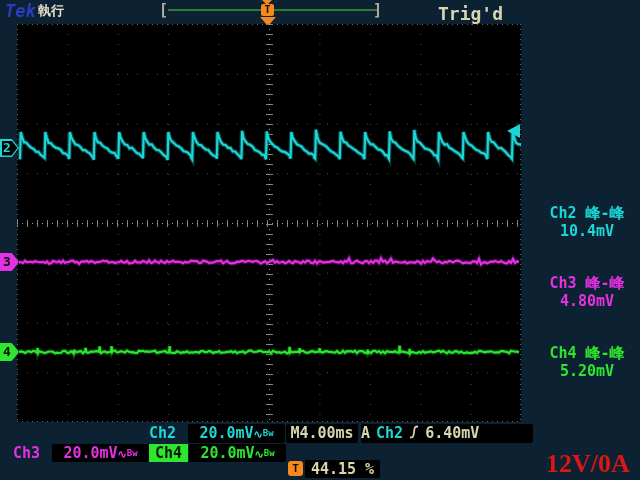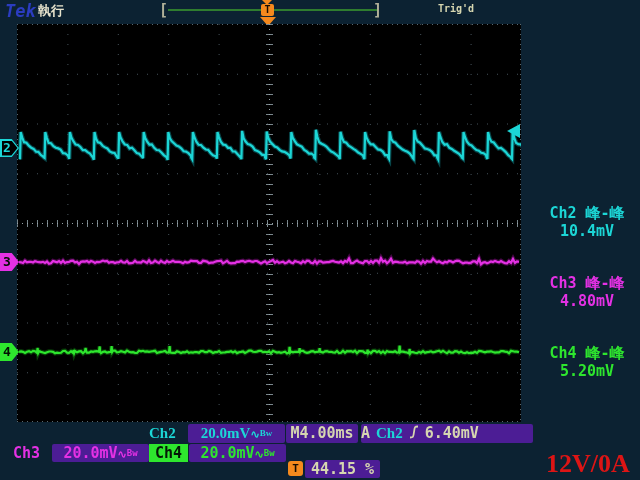--- a/index.html
+++ b/index.html
@@ -5,21 +5,21 @@
   html,body{margin:0;padding:0;}
   body{
     width:640px;height:480px;position:relative;overflow:hidden;
     background:#0c2232;
     font-family:"DejaVu Sans Mono","Liberation Mono",monospace;
   }
   .abs{position:absolute;}
   
   .brand{left:5px;top:1px;font-size:17px;font-weight:bold;font-style:italic;color:#2b3cc0;}
   .run-status{left:38px;top:2px;font-size:13px;color:#e6e2cc;font-weight:bold;}
-  .trigd{left:438px;top:3px;font-size:10px;font-weight:bold;color:#d6d6b0;}
+  .trigd{left:438px;top:3px;font-size:18px;font-weight:bold;color:#d6d6b0;}
   
   .prev-bracket{top:1px;font-size:15px;color:#b0b098;font-weight:bold;}
   .prev-line{left:168px;top:9px;width:209px;height:2px;background:#2f7d2f;}
   .prev-notch{left:262px;top:0;width:0;height:0;border-left:5px solid transparent;border-right:5px solid transparent;border-top:5px solid #f5891d;}
   .prev-flag{left:261px;top:4px;width:13px;height:12px;background:#f5891d;border-radius:2px;
     color:#1a0d00;font-size:10px;font-weight:bold;text-align:center;line-height:12px;}
   
   .trig-arrow{left:260px;top:17px;width:0;height:0;border-left:8px solid transparent;border-right:8px solid transparent;border-top:9px solid #f5891d;}
   .trig-badge{left:257px;top:26px;width:21px;height:19px;background:#f5891d;border-radius:4px;
     color:#1a0d00;font-size:15px;font-weight:bold;text-align:center;line-height:19px;}
@@ -38,22 +38,22 @@
   .mark3.solid,.mark4.solid{}
   
   .trig-level{left:507px;top:124px;width:0;height:0;border-top:7px solid transparent;border-bottom:7px solid transparent;border-right:13px solid #1cd6d6;}
   
   .meas{left:536px;width:102px;text-align:center;font-size:15px;font-weight:bold;line-height:18px;}
   .meas.m2{top:204px;color:#1cd6d6;}
   .meas.m3{top:274px;color:#e431e4;}
   .meas.m4{top:344px;color:#2ee62e;}
   
   .rlabel{font-size:15px;font-weight:bold;line-height:19px;}
-  .rbox{background:#4c1d95;border-radius:2px;font-size:15px;font-weight:bold;line-height:19px;text-align:center;}
-  .c-cy{color:#1cd6d6;font-family:Liberation Serif, serif;} .c-mg{color:#e431e4;} .c-gr{color:#2ee62e;} .c-tan{color:#d6d6b0;}
+  .rbox{background:#000000;border-radius:2px;font-size:15px;font-weight:bold;line-height:19px;text-align:center;}
+  .c-cy{color:#1cd6d6;} .c-mg{color:#e431e4;} .c-gr{color:#2ee62e;} .c-tan{color:#d6d6b0;}
   .ac{font-size:11px;} .bw{font-size:9px;vertical-align:2px;}
   .r1{top:424px;height:19px;}
   .r2{top:444px;height:18px;line-height:18px;text-align:center;}
   .r3{top:460px;height:18px;line-height:18px;}
   .ch4tag{left:149px;width:39px;background:#2ee62e;color:#041806;border-radius:0;text-align:center;}
   .tpos-icon{left:288px;top:461px;width:15px;height:15px;background:#f5891d;border-radius:3px;
     color:#1a0d00;font-size:11px;font-weight:bold;text-align:center;line-height:15px;}
   .trigbox{left:361px;width:172px;text-align:left;box-sizing:border-box;}
   .trigbox span{margin-right:6px;}
   .slope-svg{vertical-align:-1px;margin-right:6px;}

